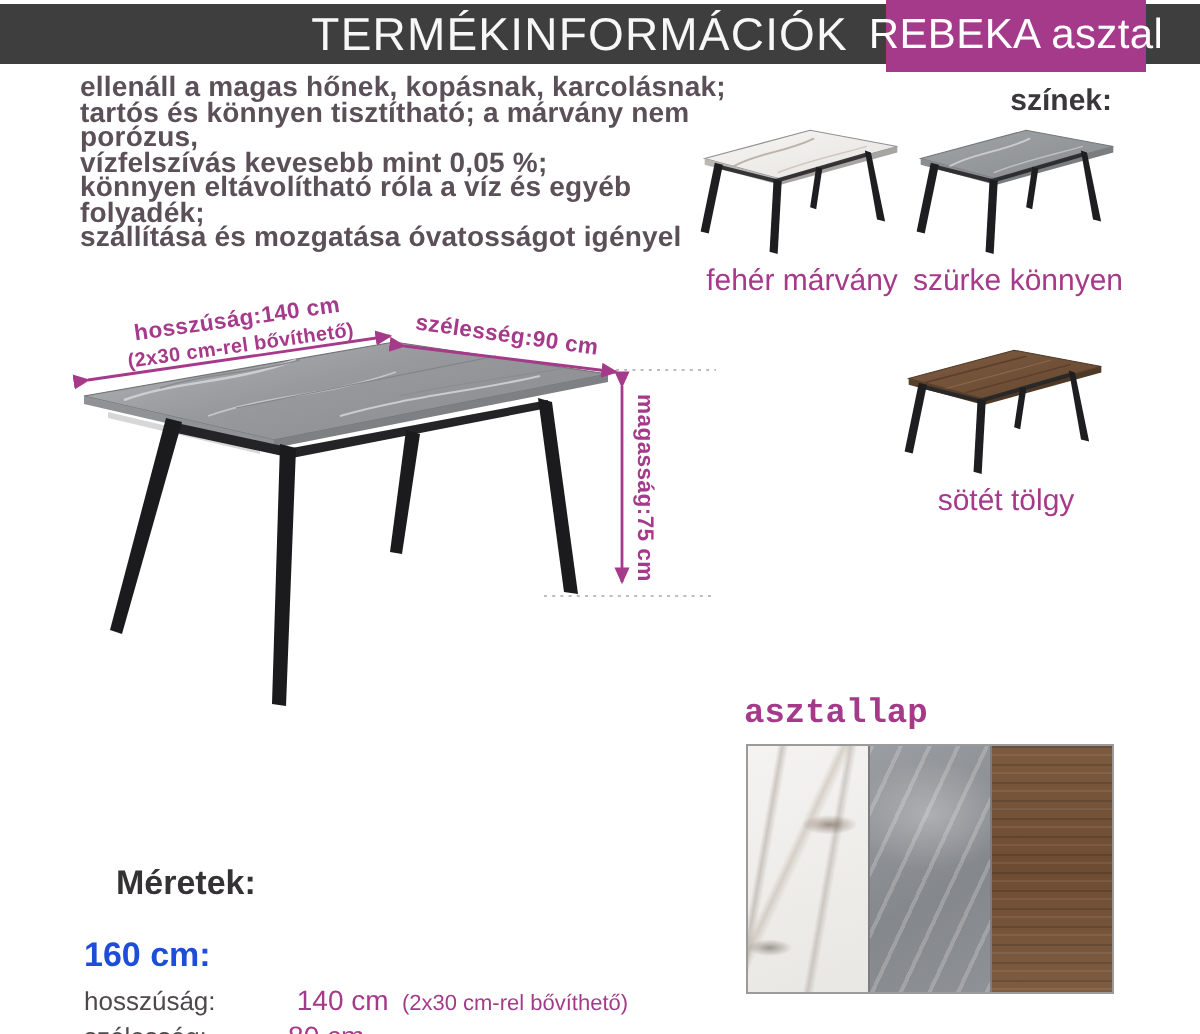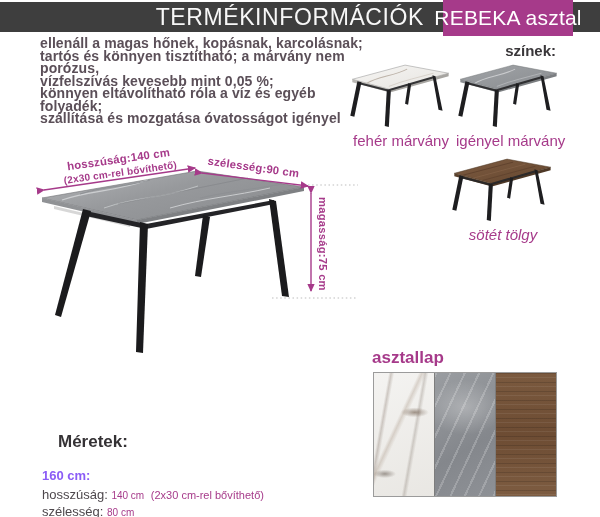--- a/index.html
+++ b/index.html
@@ -18,38 +18,38 @@
   
   .features{position:absolute;left:40px;top:37px;width:330px;font-size:14px;line-height:12.5px;
             font-weight:700;color:var(--text_body,#5b4f58);letter-spacing:.1px;}
   
   .colors-label{position:absolute;right:44px;top:42px;font-size:15px;font-weight:700;color:var(--text_dark,#3a373a);}
   .variant{position:absolute;margin:0;text-align:center;width:106px;}
   .variant svg{display:block;width:106px;height:73px;}
   .variant figcaption{font-size:15px;font-weight:500;color:var(--accent,#a63a8a);margin-top:1px;white-space:nowrap;}
   #variant-1{left:348px;top:58px;}
   #variant-2{left:456px;top:58px;}
-  #variant-3{left:450px;top:152px;font-style:italic;}
+  #variant-3{left:450px;top:168px;}
   
   .main-figure{position:absolute;left:20px;top:140px;width:340px;height:228px;}
   .main-figure svg{width:100%;height:100%;display:block;overflow:visible;}
   .ann{fill:var(--accent,#a63a8a);font-family:"Liberation Sans","DejaVu Sans",sans-serif;
        font-weight:600;letter-spacing:.2px;}
   .arrow-line{stroke:var(--accent,#a63a8a);stroke-width:1.4;}
   .arrow-head{fill:var(--accent,#a63a8a);}
   .guide{stroke:#bdbdbd;stroke-width:1.1;stroke-dasharray:1.5 2.6;}
   
   .dimensions{position:absolute;left:42px;top:416px;}
   .dim-heading{font-size:17px;font-weight:700;margin:16px;color:#353235;}
-  .dim-size{font-size:13px;font-weight:700;margin:10px 0 4px 0;color:#8b5cf6;}
+  .dim-size{font-size:17px;font-weight:700;margin:10px 0 4px 0;color:#1d4ed8;}
   .dim-row{font-size:13px;line-height:16px;color:#4e484d;font-weight:500;white-space:nowrap;}
-  .dim-value{color:var(--accent,#a63a8a);font-size:10px;}
+  .dim-value{color:var(--accent,#a63a8a);font-size:14px;margin-left:37px;}
   .dim-note{color:var(--accent,#a63a8a);font-size:11px;margin-left:3px;}
   
-  .tabletop-label{position:absolute;left:372px;top:348px;font-size:17px;font-weight:600;color:var(--accent,#a63a8a);}
+  .tabletop-label{position:absolute;left:372px;top:348px;font-size:17px;font-weight:600;color:var(--accent,#a63a8a);font-family:Liberation Mono, monospace;}
   .swatches{position:absolute;left:373px;top:372px;width:184px;height:125px;display:flex;
             border:1px solid #9b9b9b;box-sizing:border-box;}
   .swatch{flex:1;}
   .swatch + .swatch{border-left:1px solid #7d7d7d;}
   .swatch-white{background:
       radial-gradient(ellipse 20px 7px at 68% 32%, rgba(92,70,52,.55), transparent 70%),
       radial-gradient(ellipse 16px 6px at 18% 82%, rgba(80,68,58,.5), transparent 70%),
       linear-gradient(115deg, transparent 38%, rgba(150,128,108,.28) 41%, transparent 45%),
       linear-gradient(100deg, transparent 18%, rgba(120,102,90,.3) 21%, transparent 25%, transparent 60%, rgba(105,92,80,.25) 63%, transparent 67%),
       linear-gradient(160deg,#f4f3f1,#e9e7e3);}
@@ -123,21 +123,21 @@
       <polygon points="4,21 41,31 41,34 4,24" fill="#8b8e91"></polygon>
       <polygon points="41,31 99,15 99,18 41,34" fill="#7b7e81"></polygon>
       <path d="M11,25 L39,32 L84,19" stroke="#262628" stroke-width="2" fill="none" opacity=".9"></path>
       <g fill="#1e1e20">
         <polygon points="9,23 13,24 6,58 2,57"></polygon>
         <polygon points="38,31 42,32 40,68 36,67"></polygon>
         <polygon points="59,25 62,26 59,46 56,45"></polygon>
         <polygon points="83,17 86,18 93,52 89,51"></polygon>
       </g>
     </svg>
-    <figcaption>igényel márvány</figcaption>
+    <figcaption>szürke könnyen</figcaption>
   </figure>
 
   <figure class="variant" id="variant-3">
     <svg viewBox="0 0 104 72">
       <defs>
           <linearGradient id="gO" x1="0" y1="0" x2="1" y2="1">
         <stop offset="0" stop-color="#7d5b41"></stop>
             <stop offset="1" stop-color="#65472f"></stop>
           </linearGradient>
         </defs>

